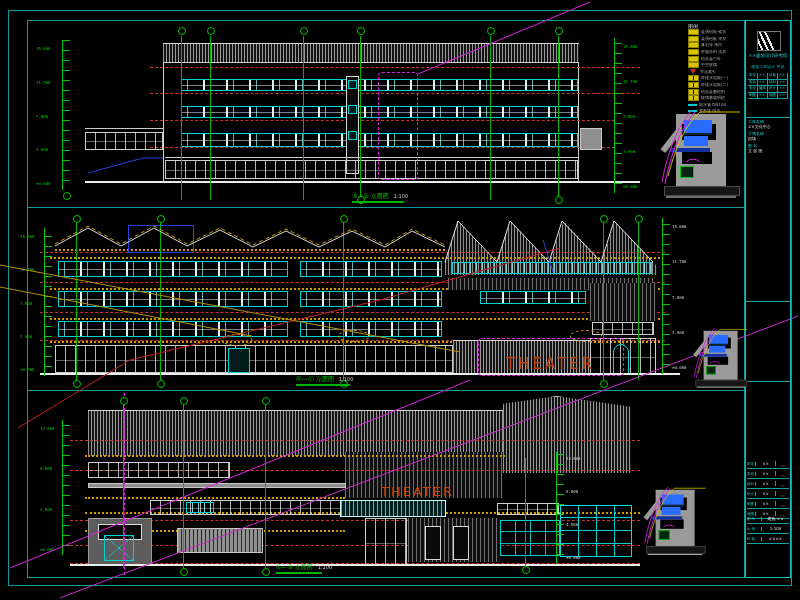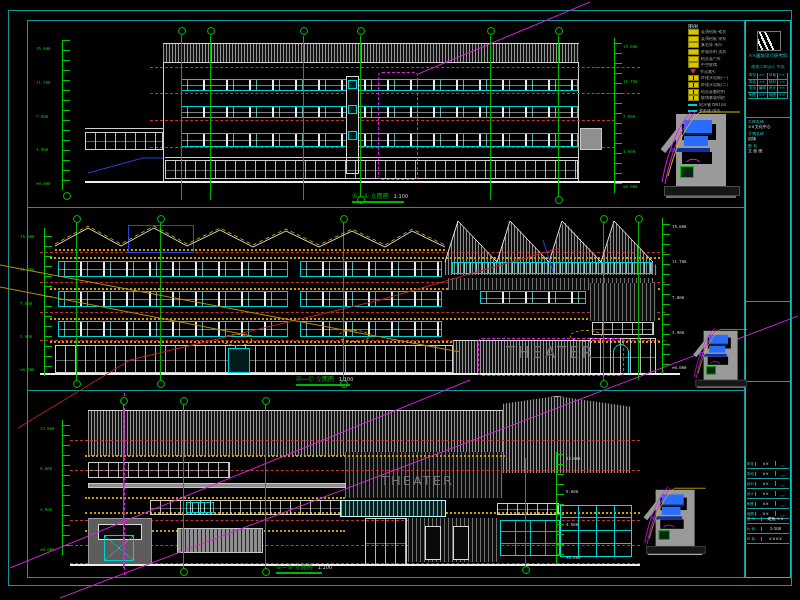--- a/index.html
+++ b/index.html
@@ -45,21 +45,21 @@
      repeating-linear-gradient(0deg,transparent 0 11px,#00bcbc 11px 12px);}
   .mcloud{position:absolute;border:1px dashed #e020e0;border-radius:4px;box-sizing:border-box;}
   .mvline{position:absolute;width:0;border-left:1px dashed #e020e0;}
   .ycloud{position:absolute;border:1px dashed #cf9b00;border-radius:50%;box-sizing:border-box;}
   .bluerect{position:absolute;border:1px solid #2745d8;box-sizing:border-box;}
   .wframe{position:absolute;border:1px solid #d8d8d8;box-sizing:border-box;background:#0a0a0a;}
   .xbox{position:absolute;border:1px solid #00d2d2;box-sizing:border-box;background:
      linear-gradient(to top right,transparent calc(50% - .5px),#00d2d2 50%,transparent calc(50% + .5px)),
      linear-gradient(to bottom right,transparent calc(50% - .5px),#00d2d2 50%,transparent calc(50% + .5px));}
   .arch{position:absolute;border:1px solid #00e0e0;border-radius:8px 8px 0 0;box-sizing:border-box;}
-  .theater{position:absolute;color:#737373;letter-spacing:3px;white-space:nowrap;}
+  .theater{position:absolute;color:#c2410c;letter-spacing:3px;white-space:nowrap;margin-top:11px;}
   .plabel{position:absolute;color:#00c800;font-size:6px;line-height:6px;white-space:nowrap;}
   .plabel .scale{color:#d8d8d8;font-size:5px;margin-left:5px;}
   .pbar{position:absolute;height:2px;background:#00b400;}
   #overlay{position:absolute;left:0;top:0;pointer-events:none;}
   
   #legend{position:absolute;left:688px;top:23px;width:58px;color:#b9b9b9;}
   #legend .ttl{font-size:5px;color:#dcdcdc;line-height:6px;}
   .lgd-row{display:flex;align-items:center;height:6.6px;gap:2px;overflow:hidden;}
   .lgd-row .lbl{font-size:4px;line-height:4px;color:#a9a9a9;white-space:nowrap;}
   .sw-y{width:9px;height:4px;background:#d9c400;border:1px solid #8f8200;flex:none;}

